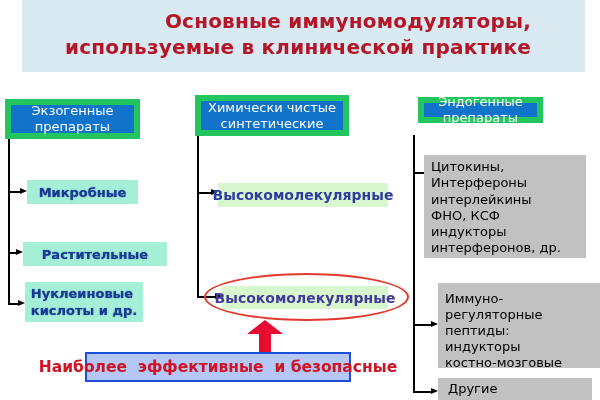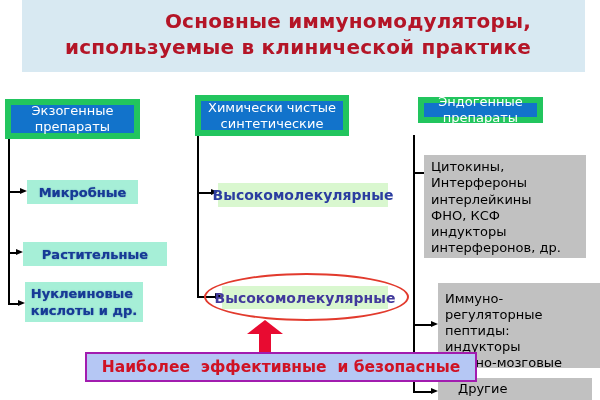--- a/index.html
+++ b/index.html
@@ -46,29 +46,29 @@
 
   
   #highlight-ellipse{left:204px;top:273px;width:205px;height:48px;border:2.5px solid #e23a2d;
                      border-radius:50%;box-sizing:border-box;background:transparent;}
 
   
   .gray{background:#c1c1c1;color:#000;font-size:13px;white-space:pre-line;box-sizing:border-box;
         text-align:left;}
   #box-cytokines{left:424px;top:155px;width:162px;height:103px;padding:4px 0 0 7px;line-height:16.3px;}
   #box-peptides{left:438px;top:283px;width:162px;height:85px;padding:8px 0 0 7px;line-height:16px;}
-  #box-other{left:438px;top:378px;width:154px;height:22px;padding:3px 0 0 20px;}
+  #box-other{left:438px;top:378px;width:154px;height:22px;padding:3px 0 0 10px;}
 
   
   #red-arrow-head{left:247px;top:320px;width:0;height:0;border-left:18px solid transparent;
                   border-right:18px solid transparent;border-bottom:14px solid #e80b31;}
   #red-arrow-shaft{left:259px;top:333px;width:12px;height:20px;background:#e80b31;}
 
   
-  #callout-box{left:85px;top:352px;width:392px;height:30px;background:#b5c7f4;border:2px solid #a21caf;
+  #callout-box{left:85px;top:352px;width:266px;height:30px;background:#b5c7f4;border:2px solid #1d4ed8;
                box-sizing:border-box;color:#cf1224;font-weight:bold;font-size:15.5px;white-space:pre;
                display:flex;align-items:center;justify-content:center;}
 </style>
 </head>
 <body>
 
 <div class="stage">
 
   <div class="abs" id="title-band"></div>
   <div class="abs" id="title-text">Основные иммуномодуляторы,

